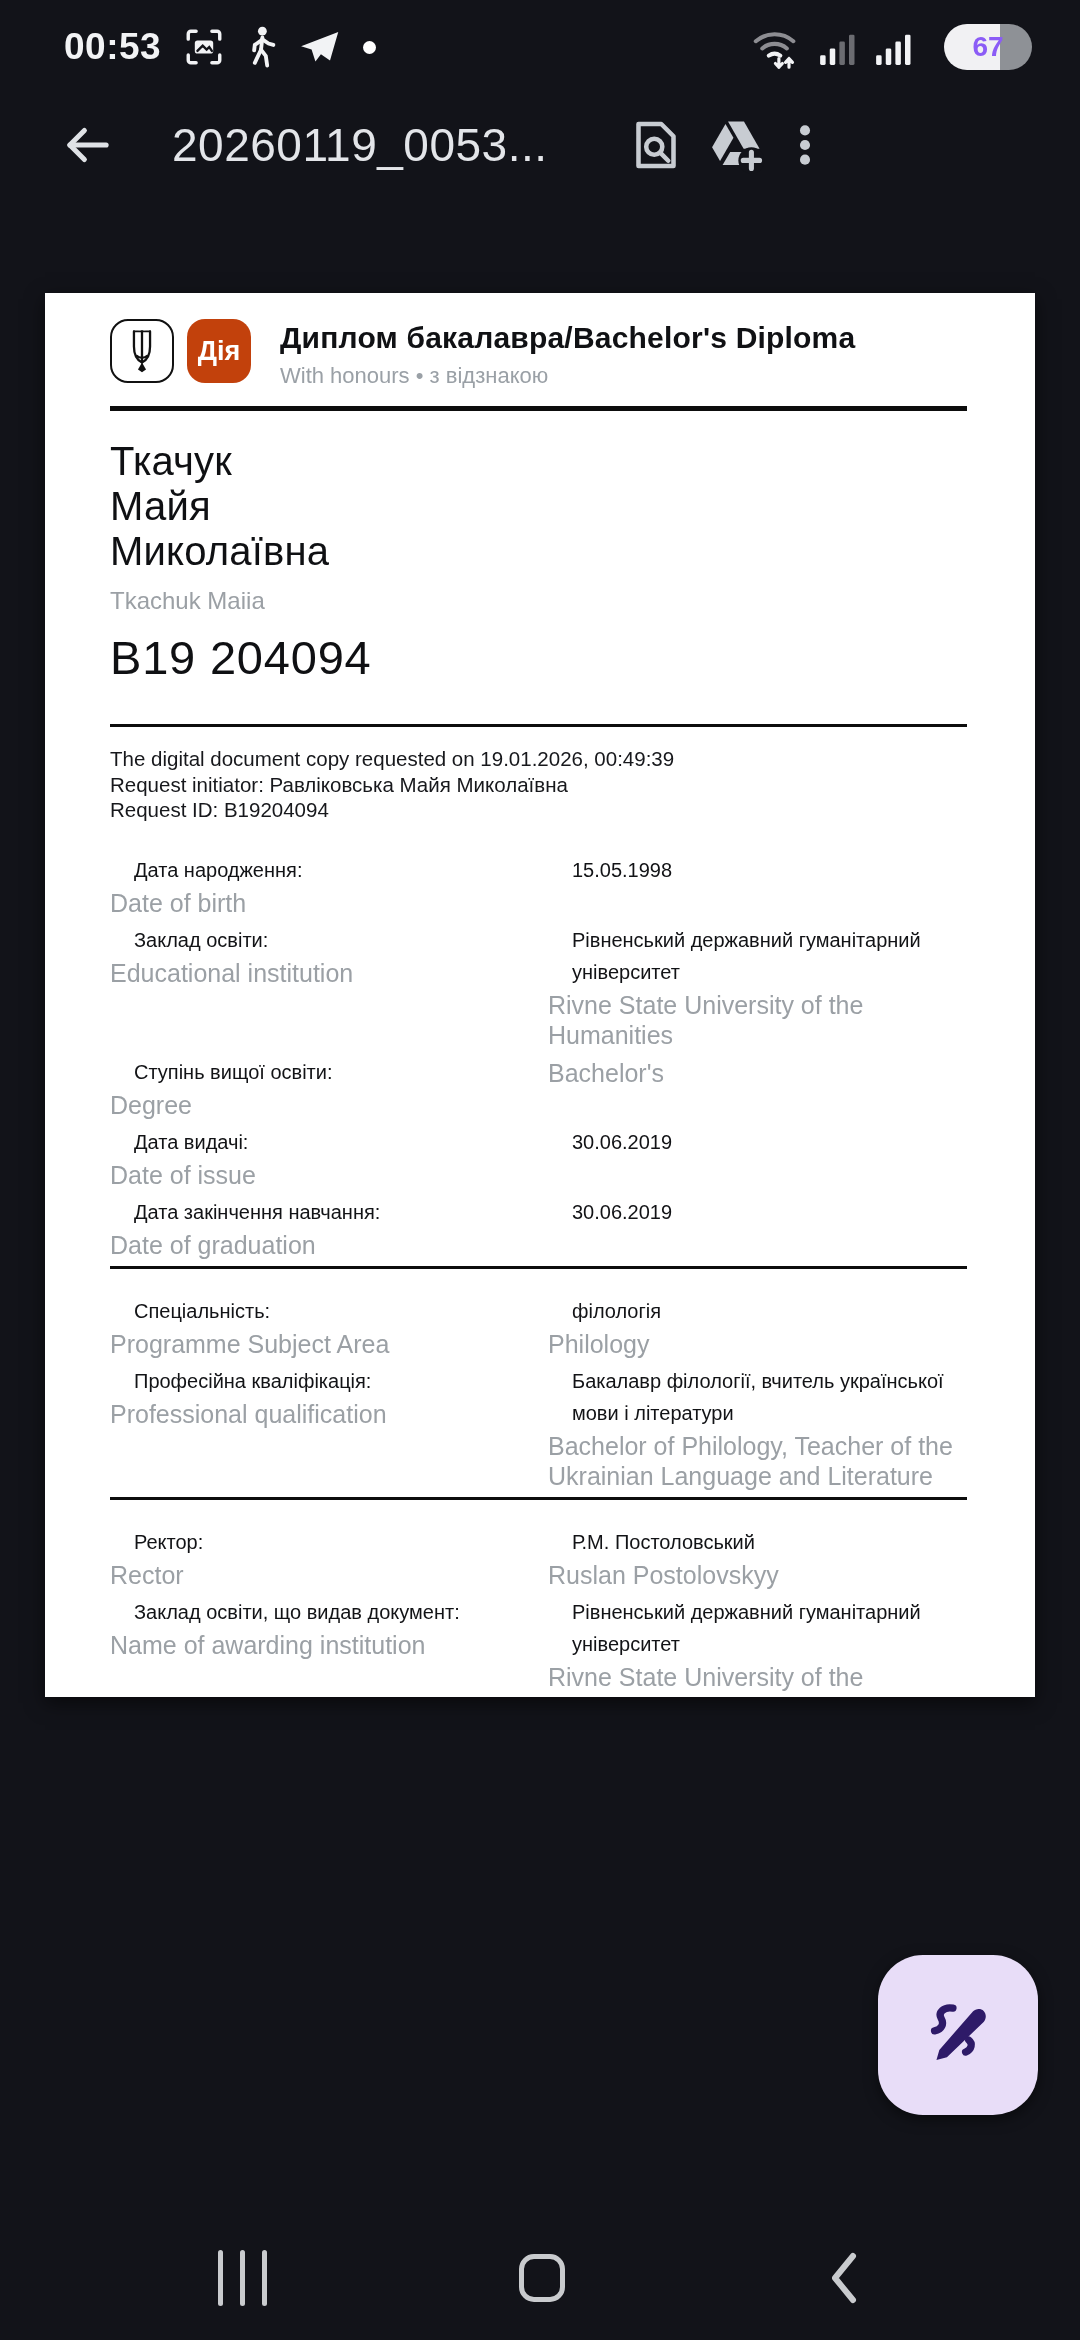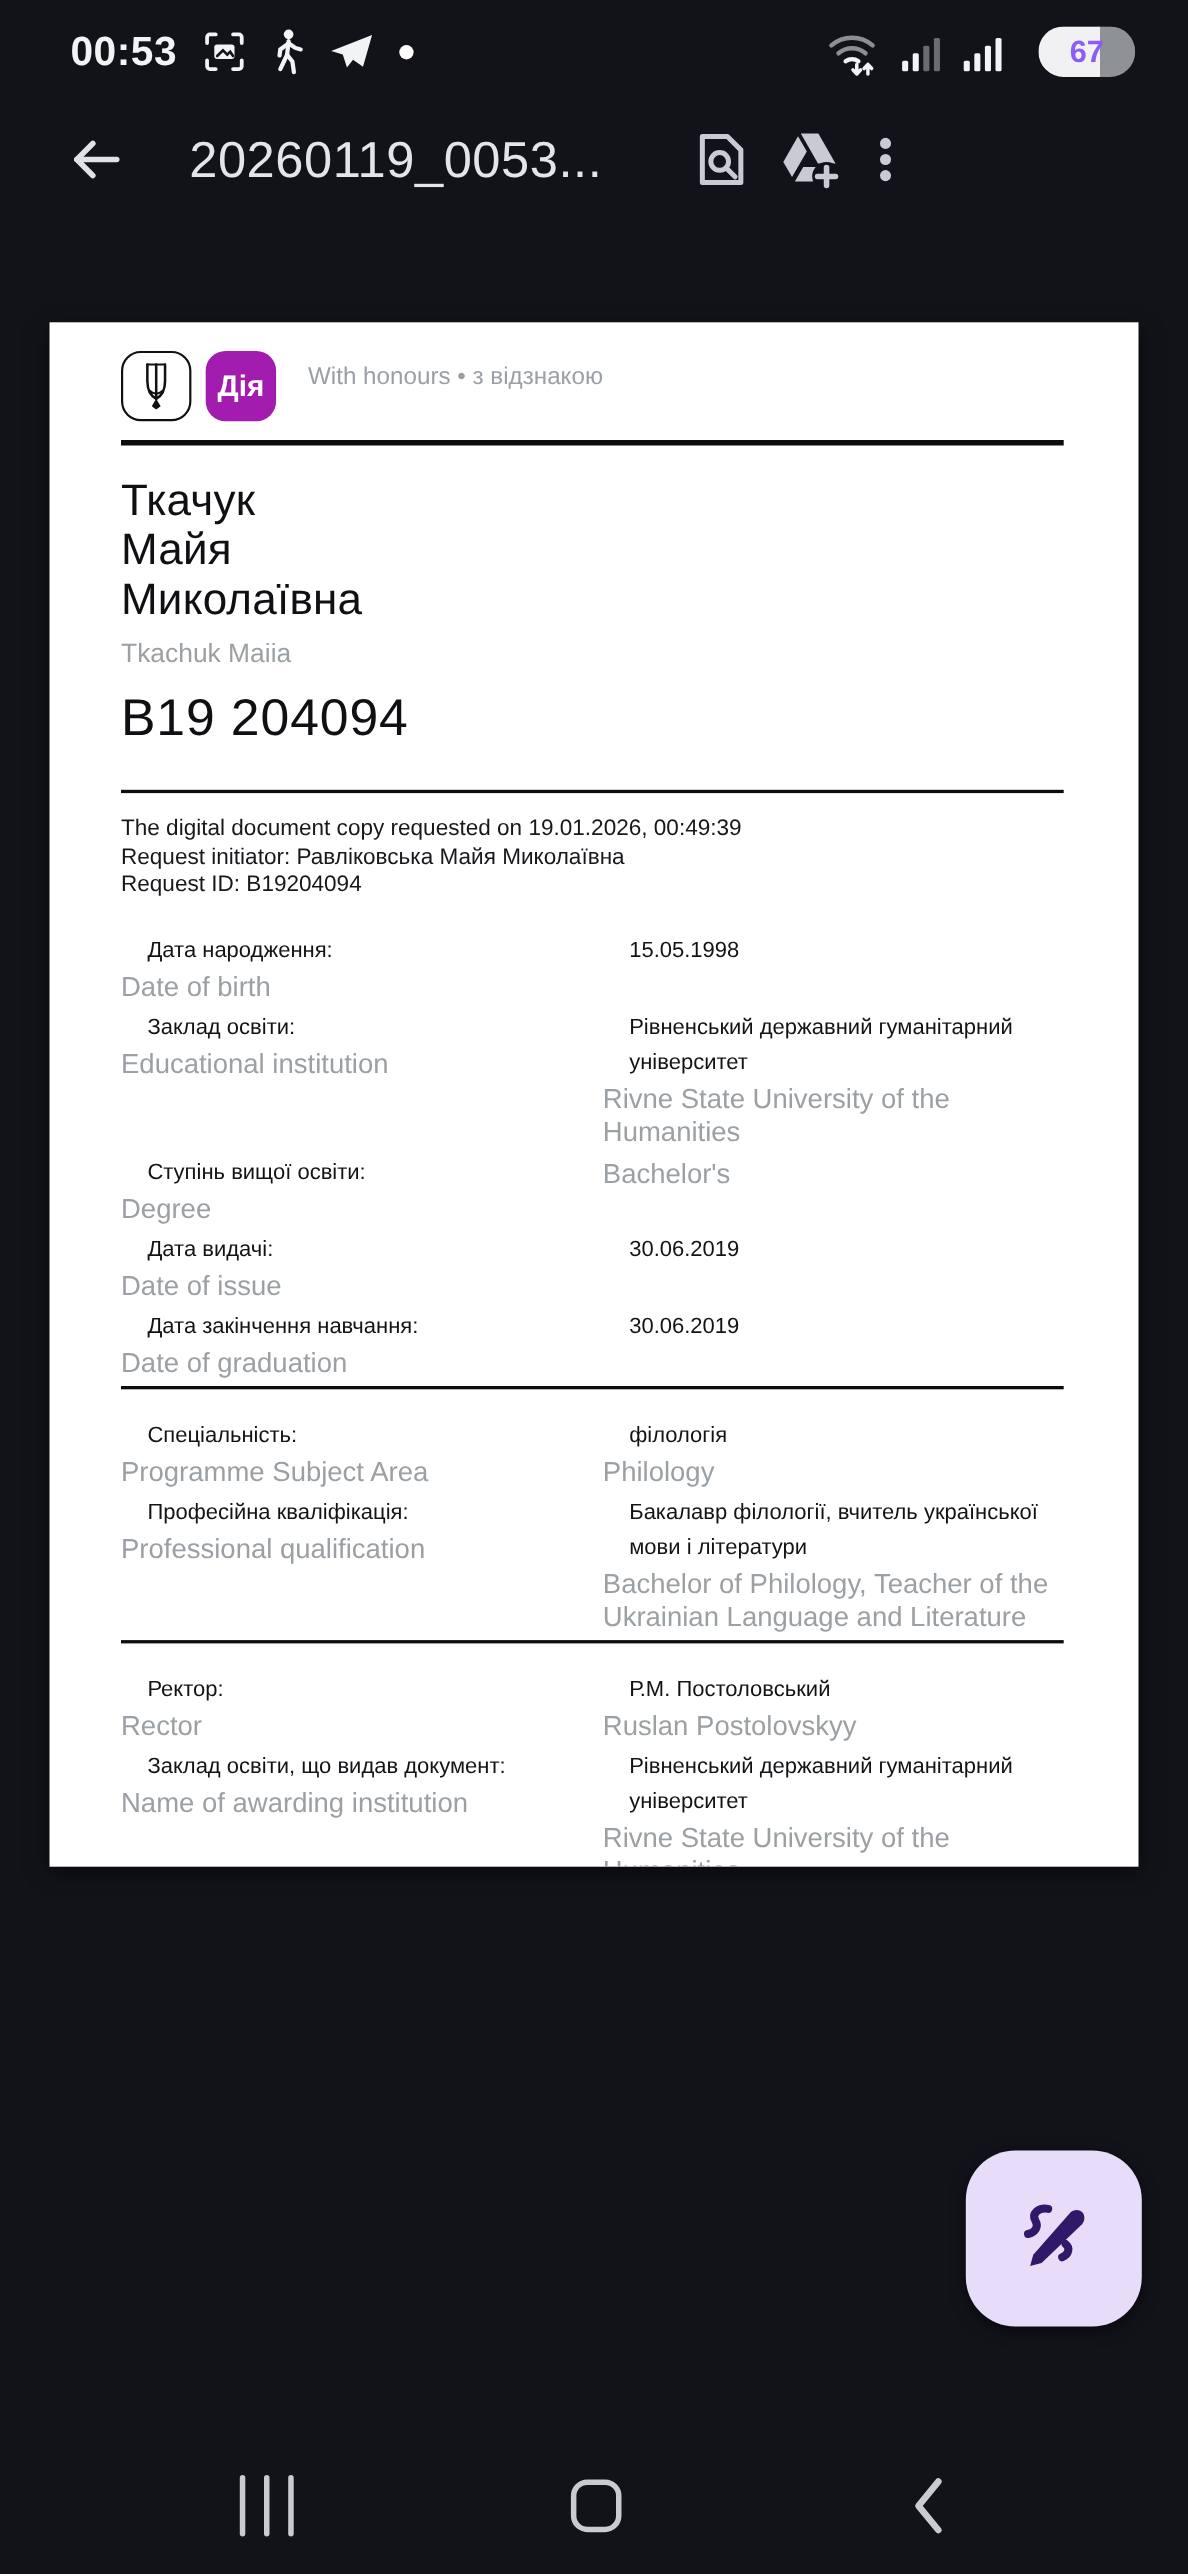--- a/index.html
+++ b/index.html
@@ -25,21 +25,21 @@
   .ab-title { color:#e3e5e9; font-size:46px; font-weight:400; letter-spacing:0.5px;
     margin-left:44px; flex:1; white-space:nowrap; overflow:hidden; }
   .ab-btn { width:80px; height:80px; display:flex; align-items:center; justify-content:center; }
 
   
   .card { position:absolute; left:45px; top:293px; width:990px; height:1404px; background:#ffffff;
     box-shadow:0 6px 18px rgba(0,0,0,0.55); overflow:hidden; padding:0 68px 0 65px; }
   .doc-header { display:flex; align-items:flex-start; margin-top:26px; }
   .logo-trident { width:64px; height:64px; border:2.5px solid #111; border-radius:18px;
     display:flex; align-items:center; justify-content:center; background:#fff; }
-  .logo-diia { width:64px; height:64px; background:#a21caf; border-radius:18px; margin-left:13px;
+  .logo-diia { width:64px; height:64px; background:#c2410c; border-radius:18px; margin-left:13px;
     display:flex; align-items:center; justify-content:center; color:#fff; font-size:27px; font-weight:600; }
   .head-text { margin-left:29px; padding-top:2px; }
   .doc-title { font-size:30px; font-weight:700; color:#101114; letter-spacing:0.2px; }
   .doc-subtitle { font-size:22px; color:#9aa0a6; margin-top:8px; font-weight:500; }
   .divider-thick { height:5px; background:#0d0d0d; margin-top:17px; }
   .divider { height:3px; background:#0d0d0d; }
 
   .holder-name { margin-top:28px; font-size:40px; font-weight:500; color:#0f1013; line-height:45px; letter-spacing:0.2px; }
   .holder-latin { margin-top:13px; font-size:24px; font-weight:500; color:#9ba0a5; }
   .doc-number { margin-top:15px; font-size:47px; font-weight:500; color:#0f1013; letter-spacing:0.8px; }
@@ -180,20 +180,21 @@
           <path d="M9 3 h4 M19 3 h4 M14 3 h4" stroke-width="1.6"></path>
           <path d="M16 3 v27"></path>
           <path d="M16 30 l-3.5 6 3.5 2.5 3.5-2.5 Z" fill="#111" stroke="none"></path>
           <path d="M11.5 24 c2 2.5 7 2.5 9 0" stroke-width="1.6"></path>
         </svg>
       </div>
       <div class="logo-diia">
         <span>Дія</span>
       </div>
       <div class="head-text">
+        <div class="doc-title">Диплом бакалавра/Bachelor's Diploma</div>
         <div class="doc-subtitle">With honours • з відзнакою</div>
       </div>
     </div>
 
     <div class="divider-thick"></div>
 
     <div class="holder-name">
       <div>Ткачук</div>
       <div>Майя</div>
       <div>Миколаївна</div>

